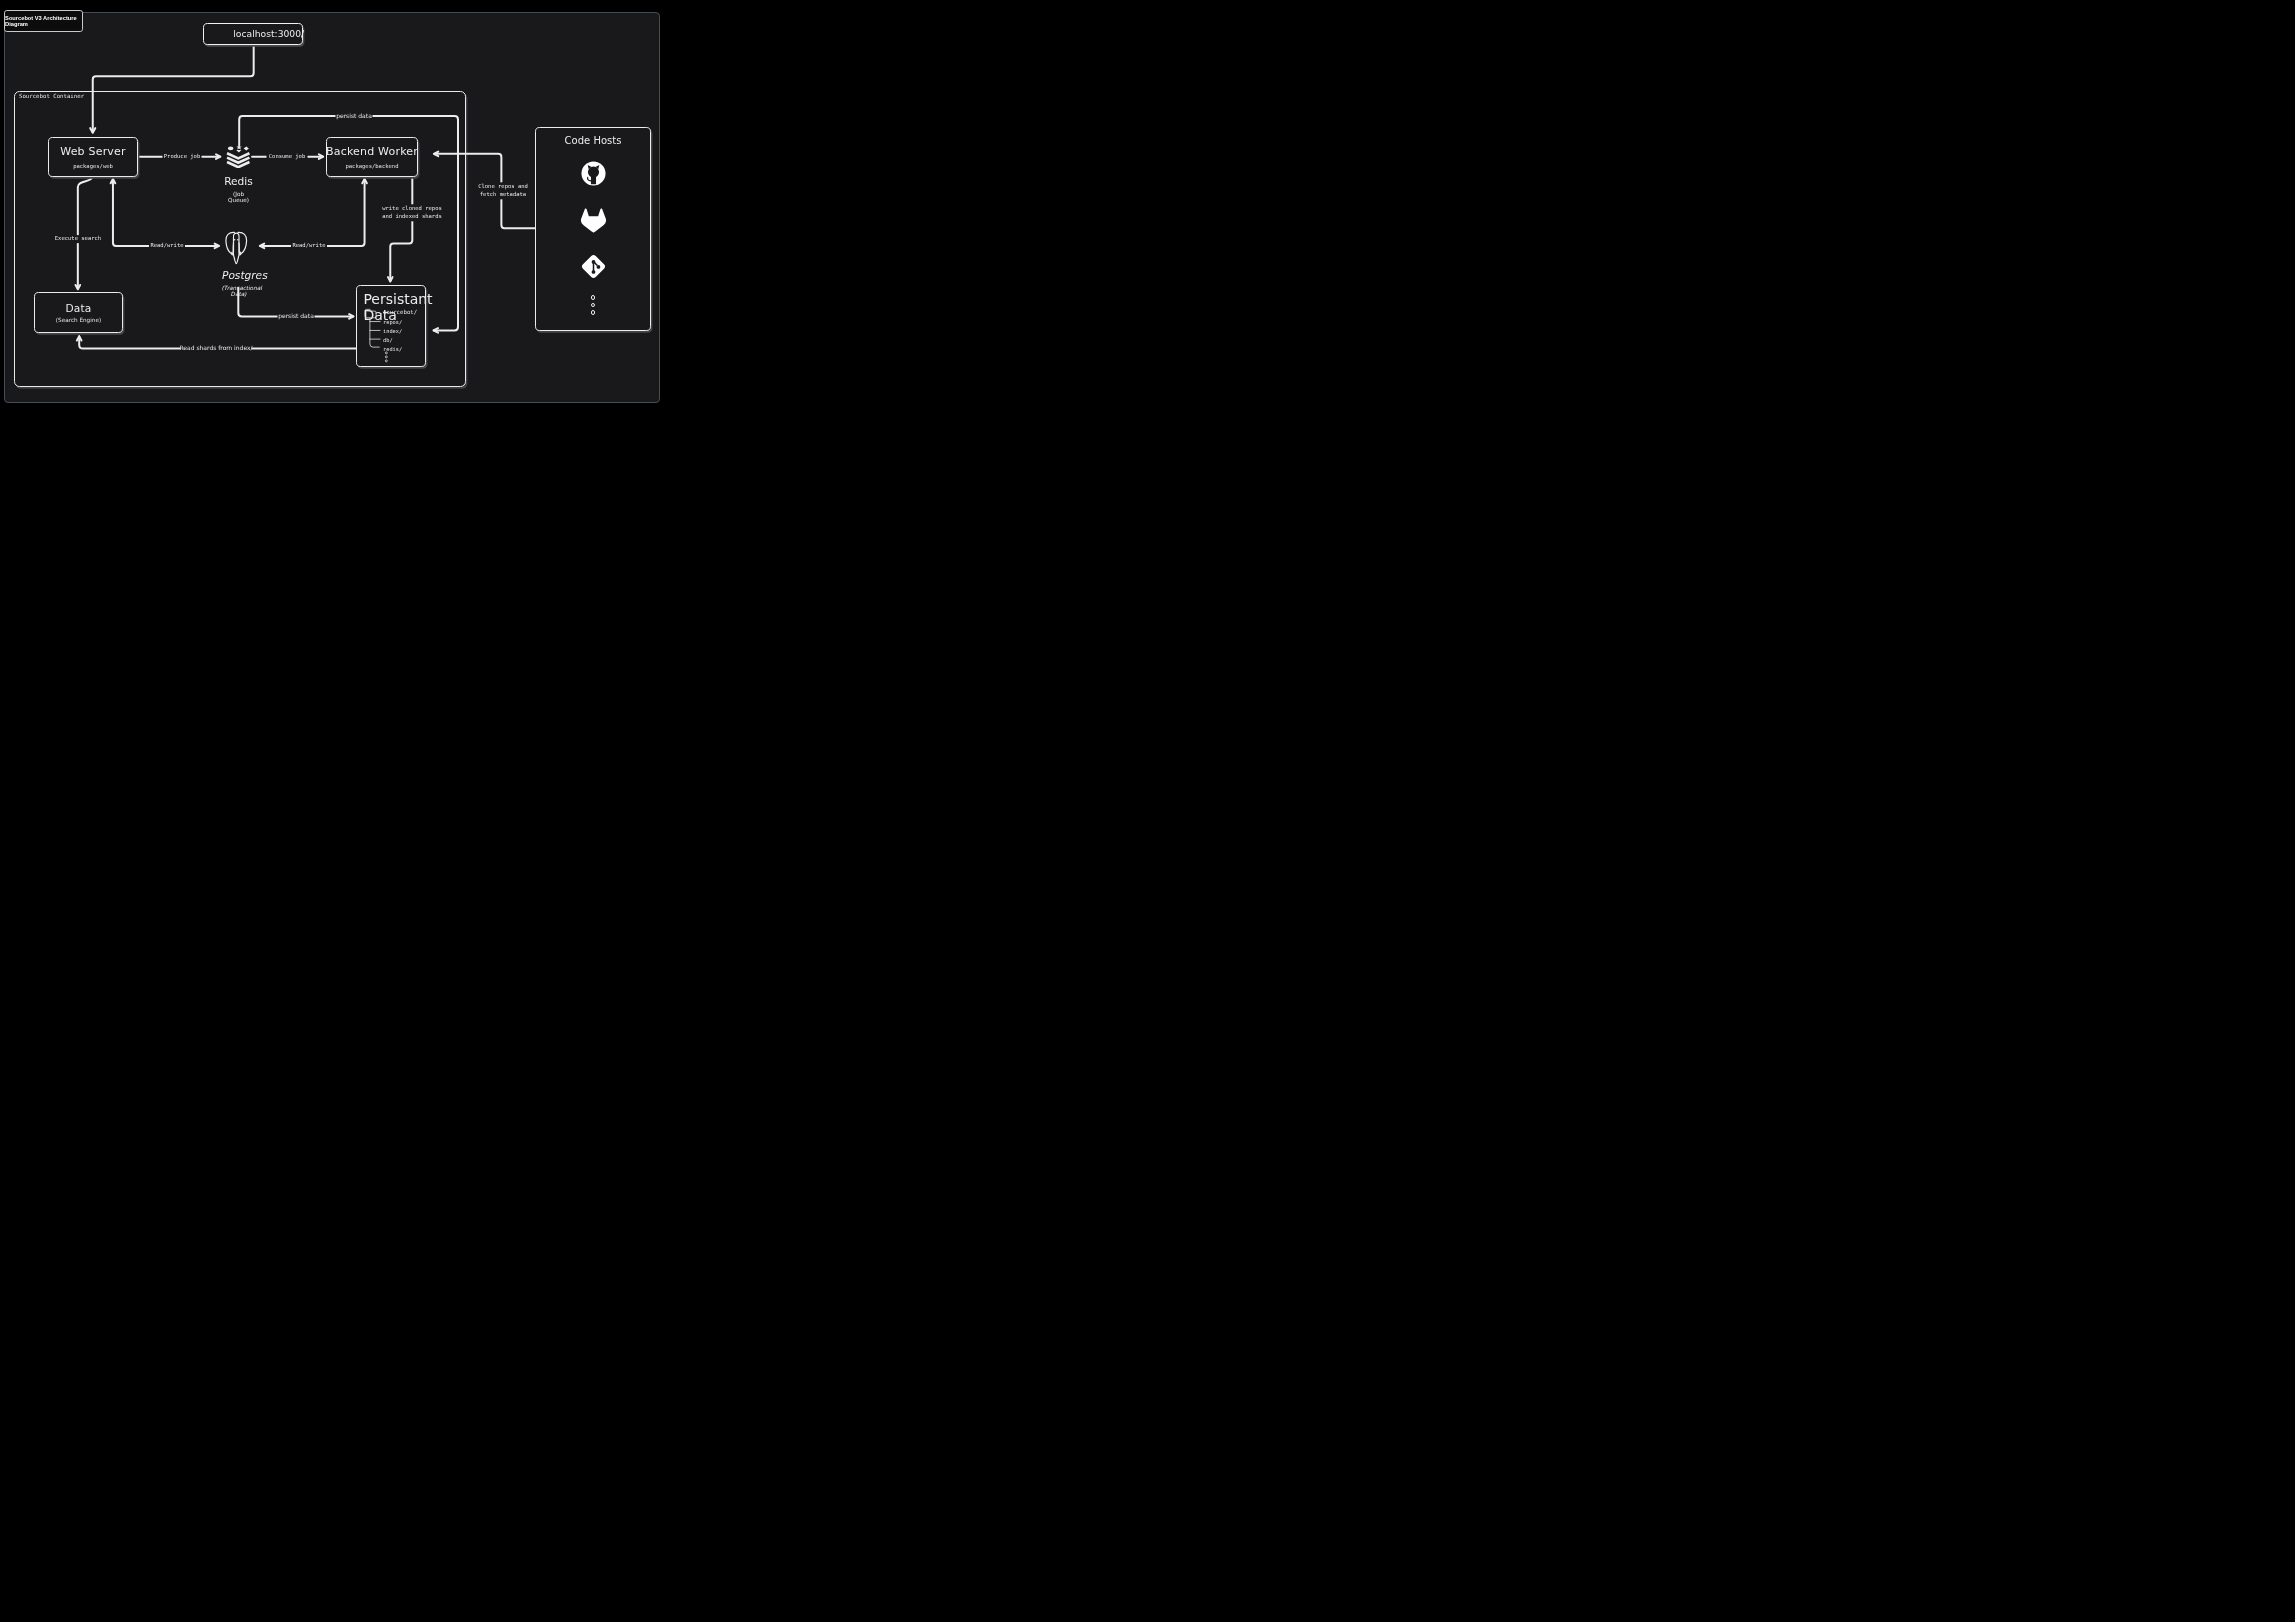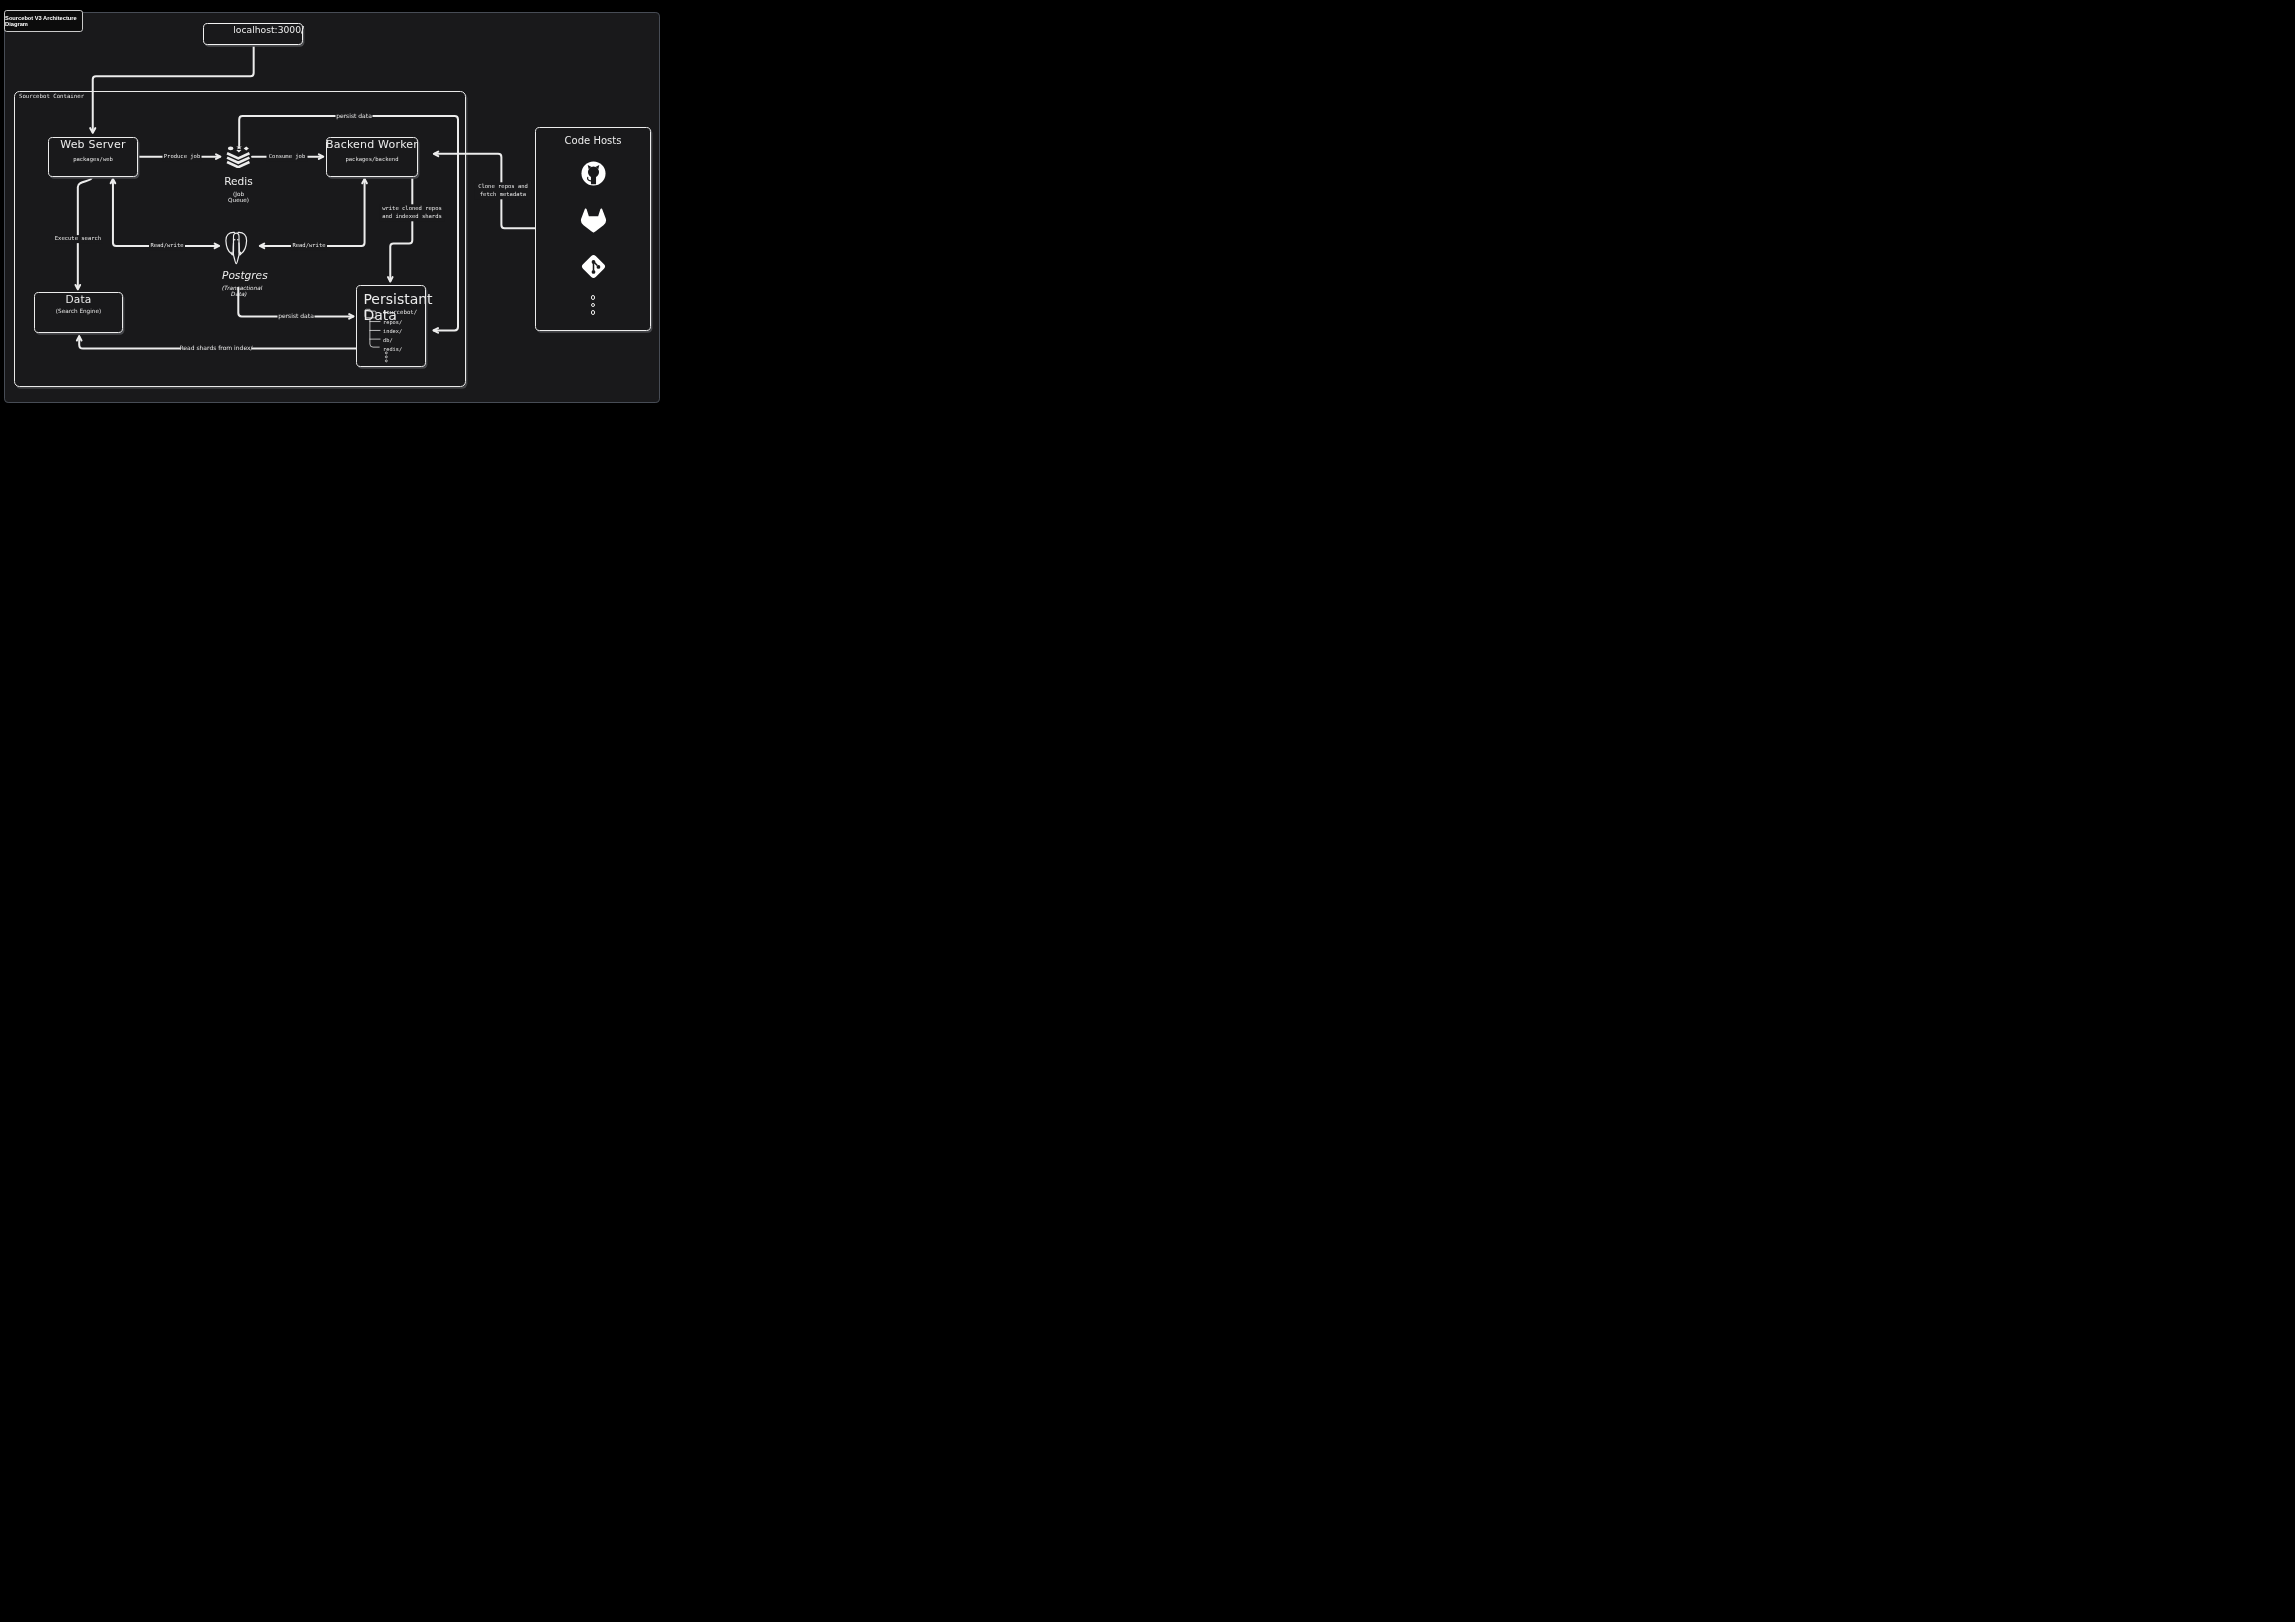--- a/index.html
+++ b/index.html
@@ -4,38 +4,38 @@
 <style>
   html,body{margin:0;padding:0;background:#000;}
   body{font-family:"DejaVu Sans",sans-serif;}
   #stage{position:relative;width:663px;height:406px;background:#000;overflow:hidden;}
   #frame{position:absolute;left:3.7px;top:11.5px;width:654px;height:389px;background:#19191b;
          border:0.9px solid #474c55;border-radius:4.1px;}
   .hand{font-family:"DejaVu Sans",sans-serif;}
   .mono{font-family:"DejaVu Sans Mono","Liberation Mono",monospace;}
   .node{position:absolute;background:#19191b;border:0.9px solid #ececec;border-radius:4.6px;
         box-shadow:1.4px 1.8px 0 0 #45464a;color:#ececec;display:flex;flex-direction:column;
-        align-items:center;z-index:3;box-sizing:border-box;}
+        align-items:center;justify-content:center;z-index:3;box-sizing:border-box;}
   .node .title{font-size:11px;letter-spacing:0.2px;white-space:nowrap;}
   .node .sub{font-size:5.5px;margin-top:4.6px;white-space:nowrap;color:#e4e4e4;}
   .freenode{position:absolute;z-index:3;color:#ececec;text-align:center;}
   .edge-label{position:absolute;z-index:2;background:#19191b;color:#e9e9e9;display:flex;
               flex-direction:column;align-items:center;justify-content:center;white-space:pre;
               transform:translate(-50%,-50%);line-height:1.35;}
   .edge-label.mono{font-size:5.5px;}
   .edge-label.hand{font-size:6px;}
   svg.overlay{position:absolute;left:0;top:0;z-index:1;}
   svg.overlay *{vector-effect:non-scaling-stroke;}
   #badge{position:absolute;left:4.1px;top:9.6px;width:77px;height:20px;z-index:6;
          background:#0c0c0c;border:0.9px solid #c9c9c9;border-radius:2.8px;display:flex;
          align-items:center;justify-content:center;color:#fff;
          font-family:"Liberation Sans",sans-serif;font-weight:bold;font-size:5.7px;}
   #localhost-box{position:absolute;left:203px;top:22.5px;width:100px;height:22.5px;z-index:3;
          background:#19191b;border:1.1px solid #f2f2f2;border-radius:4.6px;
-         box-shadow:1.4px 1.8px 0 0 #4a4b4e;display:flex;gap:22px;
+         box-shadow:1.4px 1.8px 0 0 #4a4b4e;display:flex;align-items:center;gap:22px;
          padding-left:7.3px;color:#ededed;font-size:9.2px;box-sizing:border-box;}
   #container-box{position:absolute;left:14.2px;top:91px;width:452px;height:296px;z-index:0;
          border:0.9px solid #e9e9e9;border-radius:5.5px;background:#19191b;
          box-shadow:1.4px 1.8px 0 0 #404144;box-sizing:border-box;}
   #container-label{position:absolute;left:19px;top:93px;z-index:2;color:#e6e6e6;font-size:5.7px;}
   .icon-stack{display:flex;flex-direction:column;gap:0;}
   .dots{display:flex;flex-direction:column;align-items:center;gap:3.2px;}
   .dot{width:2.3px;height:2.3px;border-radius:50%;border:0.7px solid #ececec;background:#19191b;}
   #persist-box .tree{position:absolute;left:0;top:0;width:100%;height:100%;}
   .treelabel{position:absolute;color:#e9e9e9;font-size:5.3px;white-space:nowrap;}

